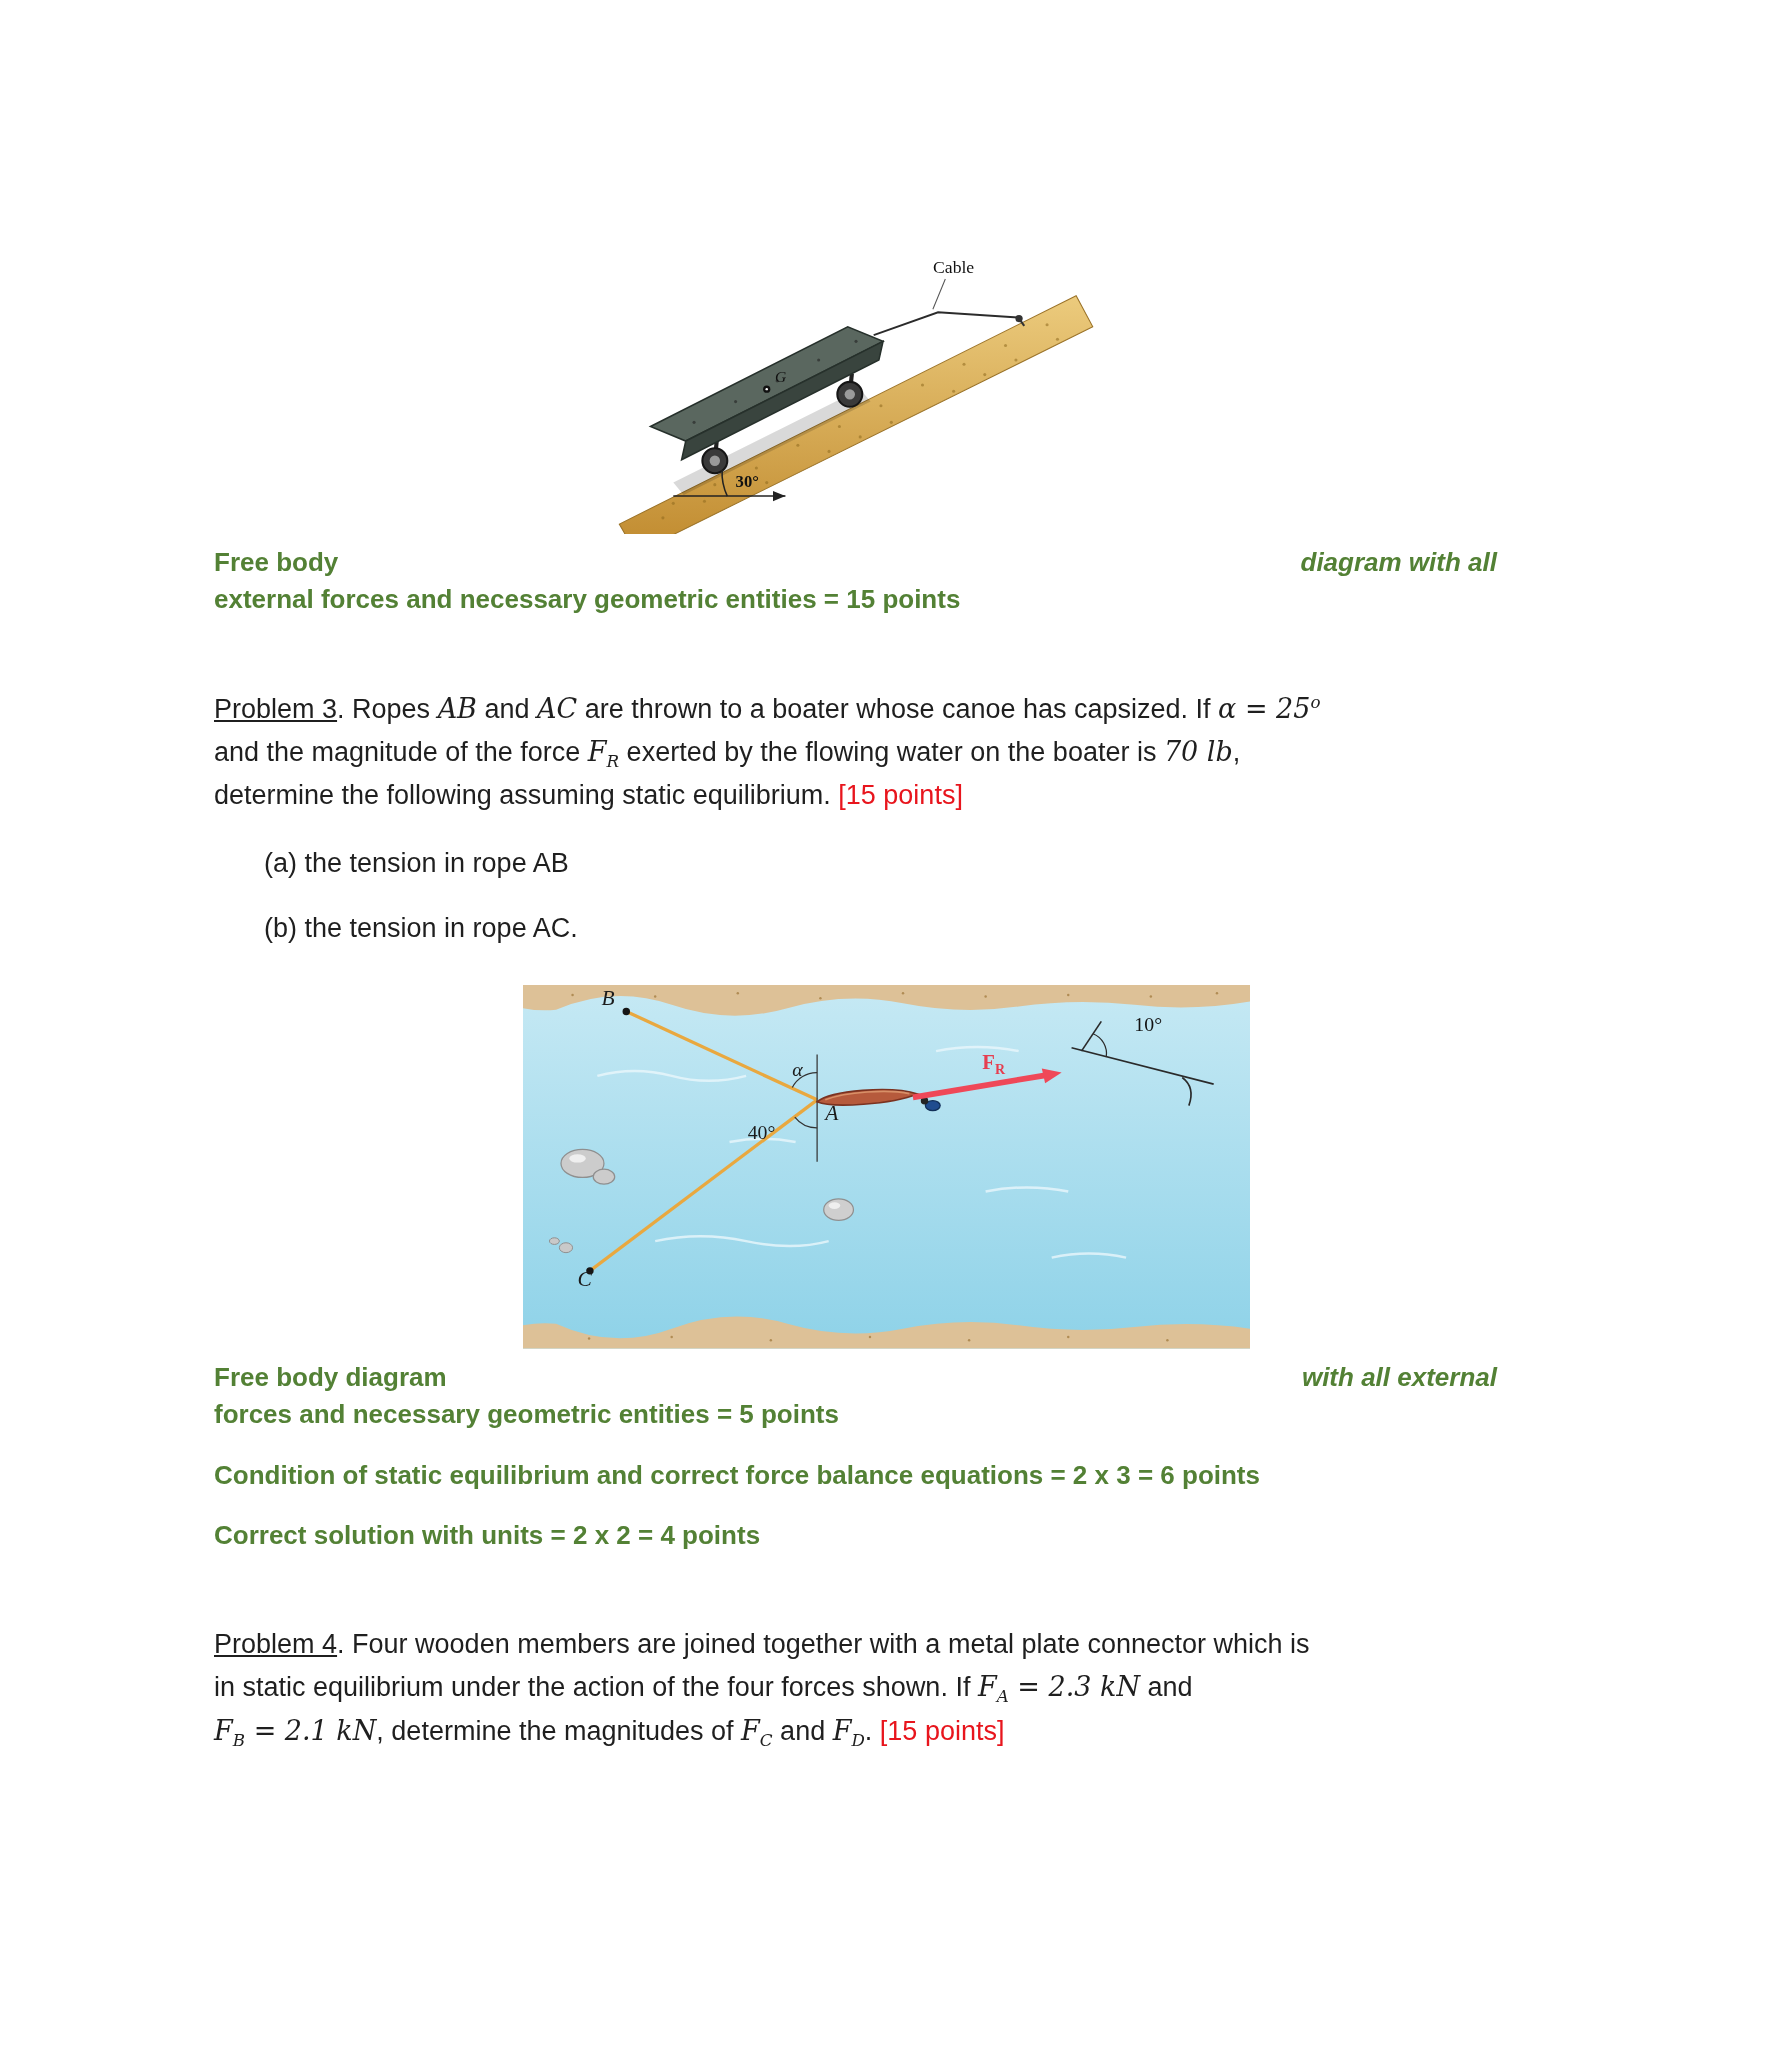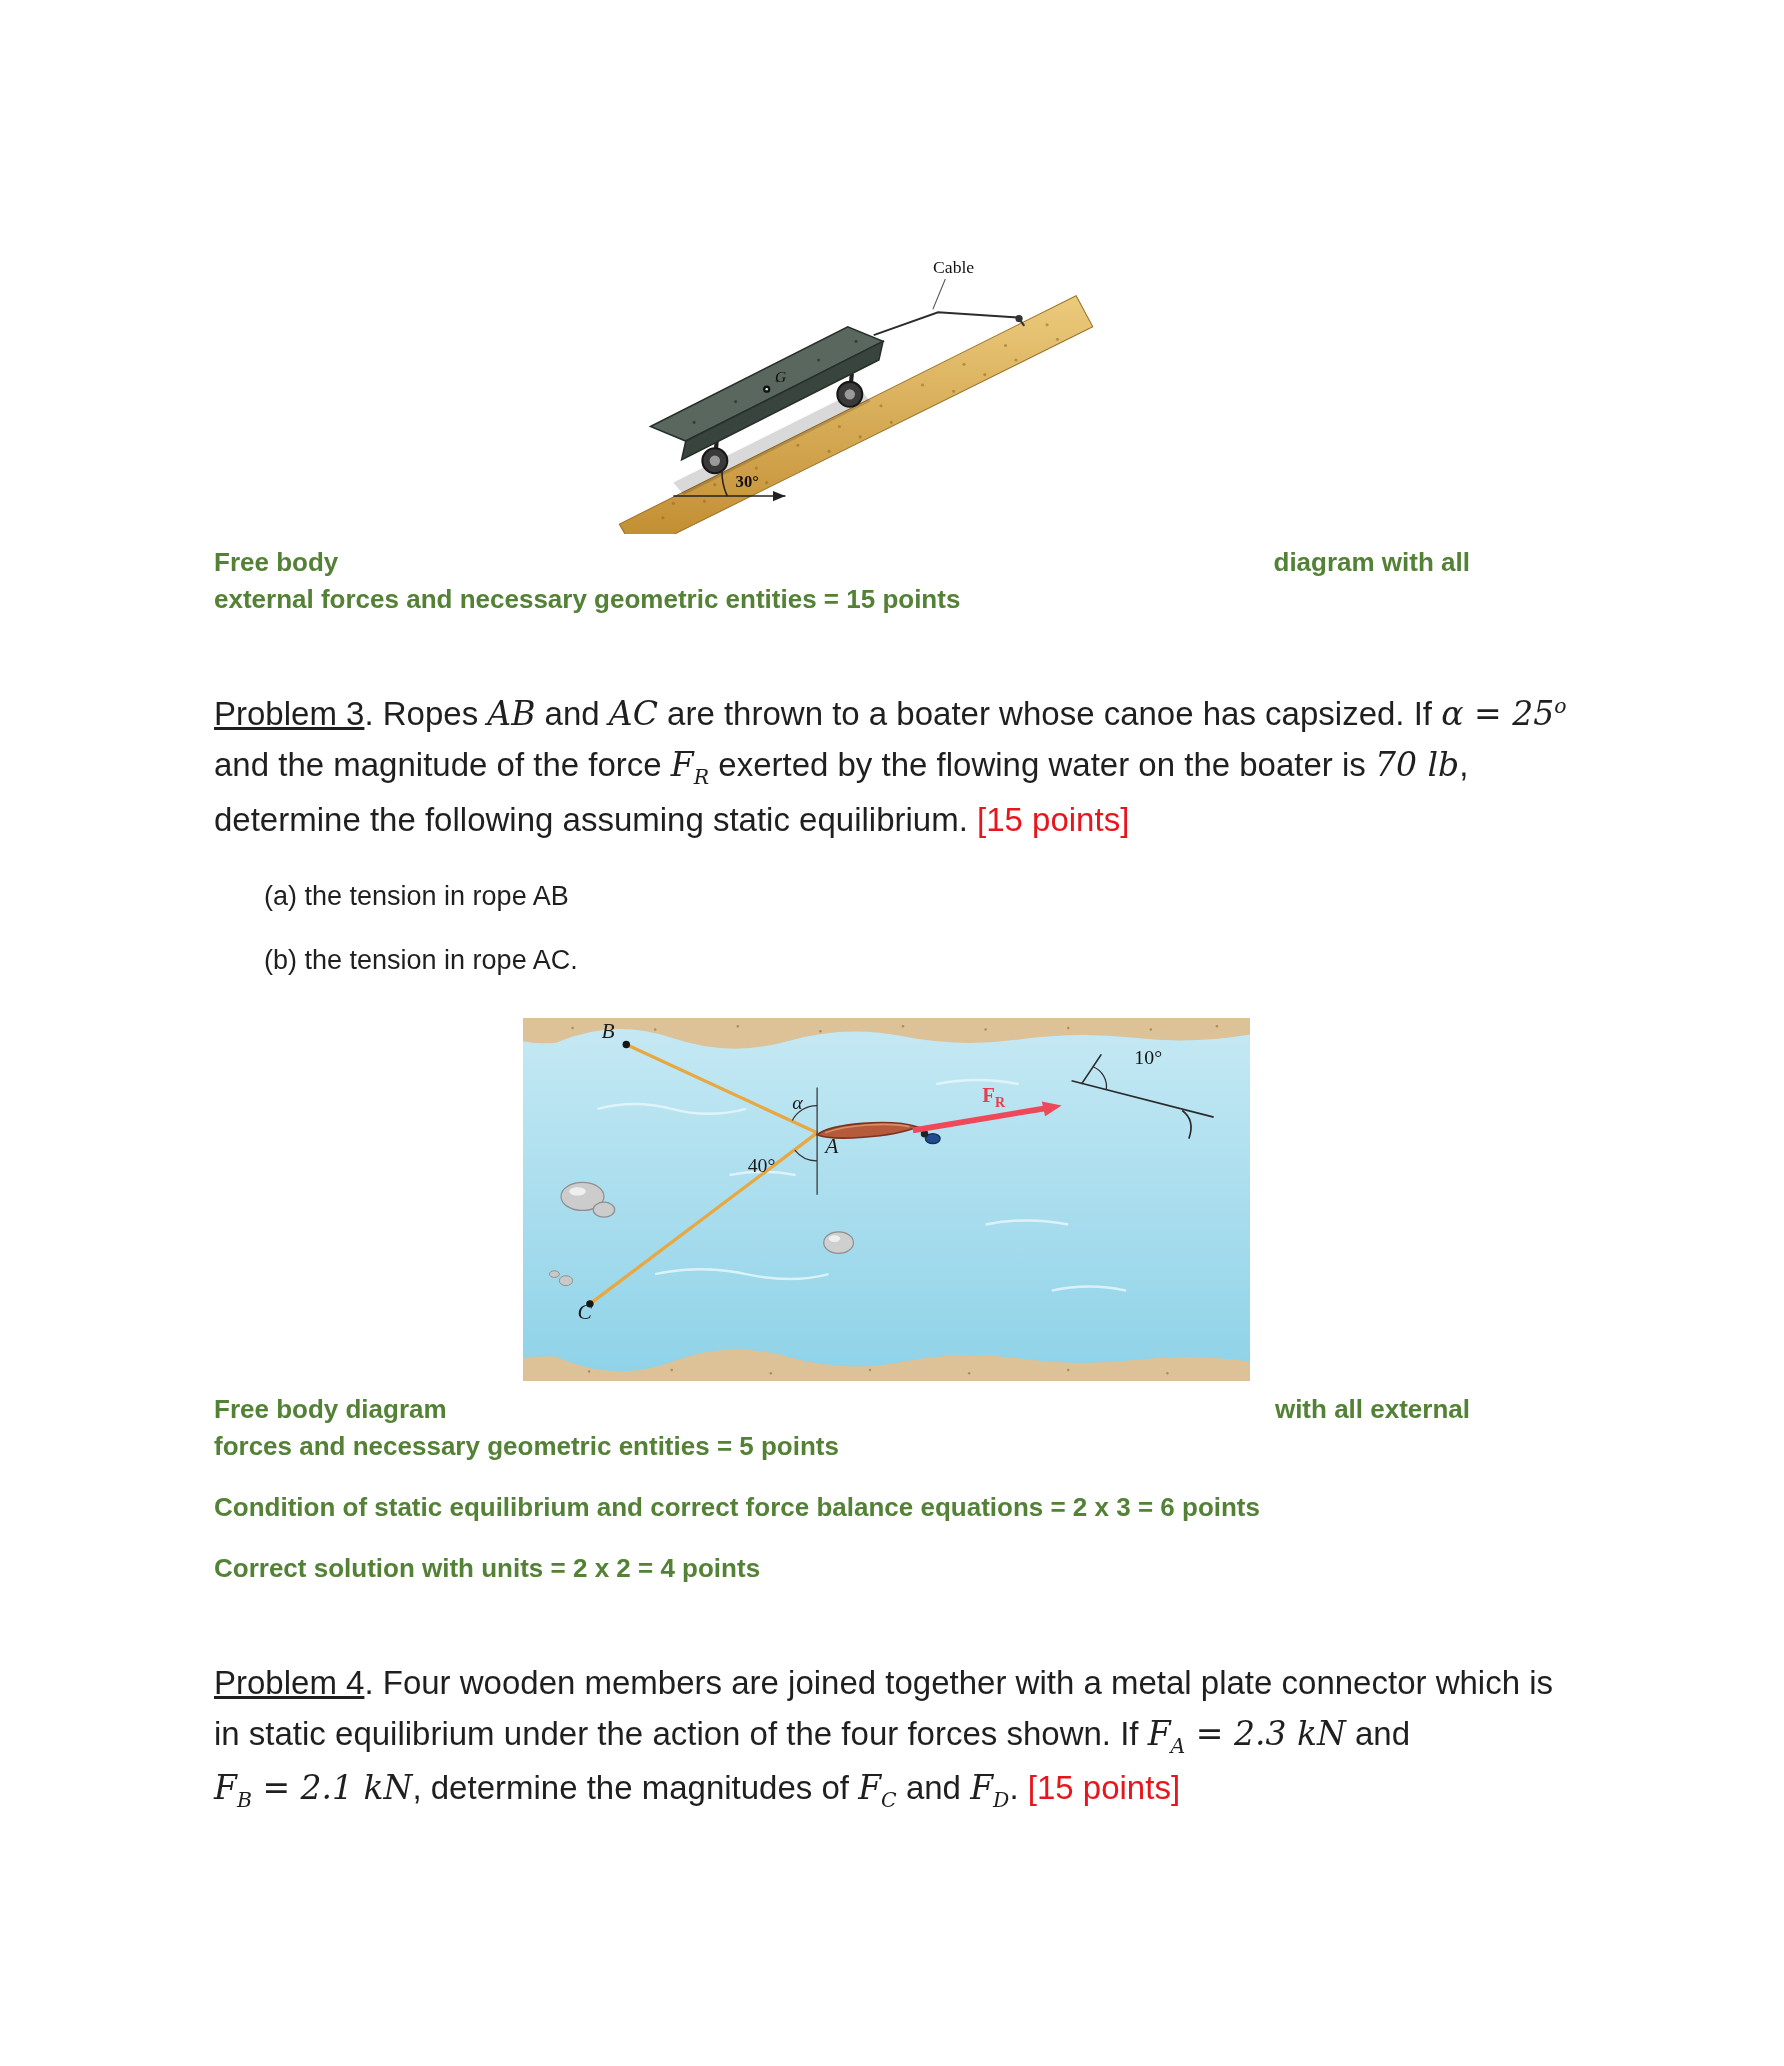--- a/index.html
+++ b/index.html
@@ -8,25 +8,25 @@
     font-family:"Liberation Sans",sans-serif;color:#1f1f1f;
   }
   .content{box-sizing:border-box;width:1784px;padding:223px 214px 0 214px;}
   figure{margin:0;padding:0;}
   .fig-cart{margin-left:397px;width:488px;}
   .fig-cart svg{display:block;width:488px;height:auto;}
   .fig-river{margin-top:39px;margin-left:309px;width:727px;}
   .fig-river svg{display:block;width:727px;height:auto;}
   .rubric{color:#538135;font-weight:bold;font-size:26px;line-height:1.42;}
   .split{display:flex;justify-content:space-between;gap:15px;}
-  .split .right{margin-right:100px;}
+  .split .right{margin-right:73px;font-style:italic;}
   .mt-sm{margin-top:10px;}
   .mt-md{margin-top:24px;}
   .mt-lg{margin-top:70px;}
-  .para{font-size:33px;line-height:1.55;color:#1f1f1f;}
+  .para{font-size:27px;line-height:1.55;color:#1f1f1f;}
   .math{font-family:"DejaVu Serif","Liberation Serif",serif;font-style:italic;}
   .sup{vertical-align:super;font-size:0.62em;}
   .sub{vertical-align:sub;font-size:0.62em;}
   .points{color:#e8151d;}
   .plabel{text-decoration:underline;}
   .list-item{font-size:27px;line-height:1.35;margin-left:50px;margin-top:28px;}
   svg text{font-family:"Liberation Serif","DejaVu Serif",serif;}
   .it{font-style:italic;}
   .bd{font-weight:bold;}
 </style>

